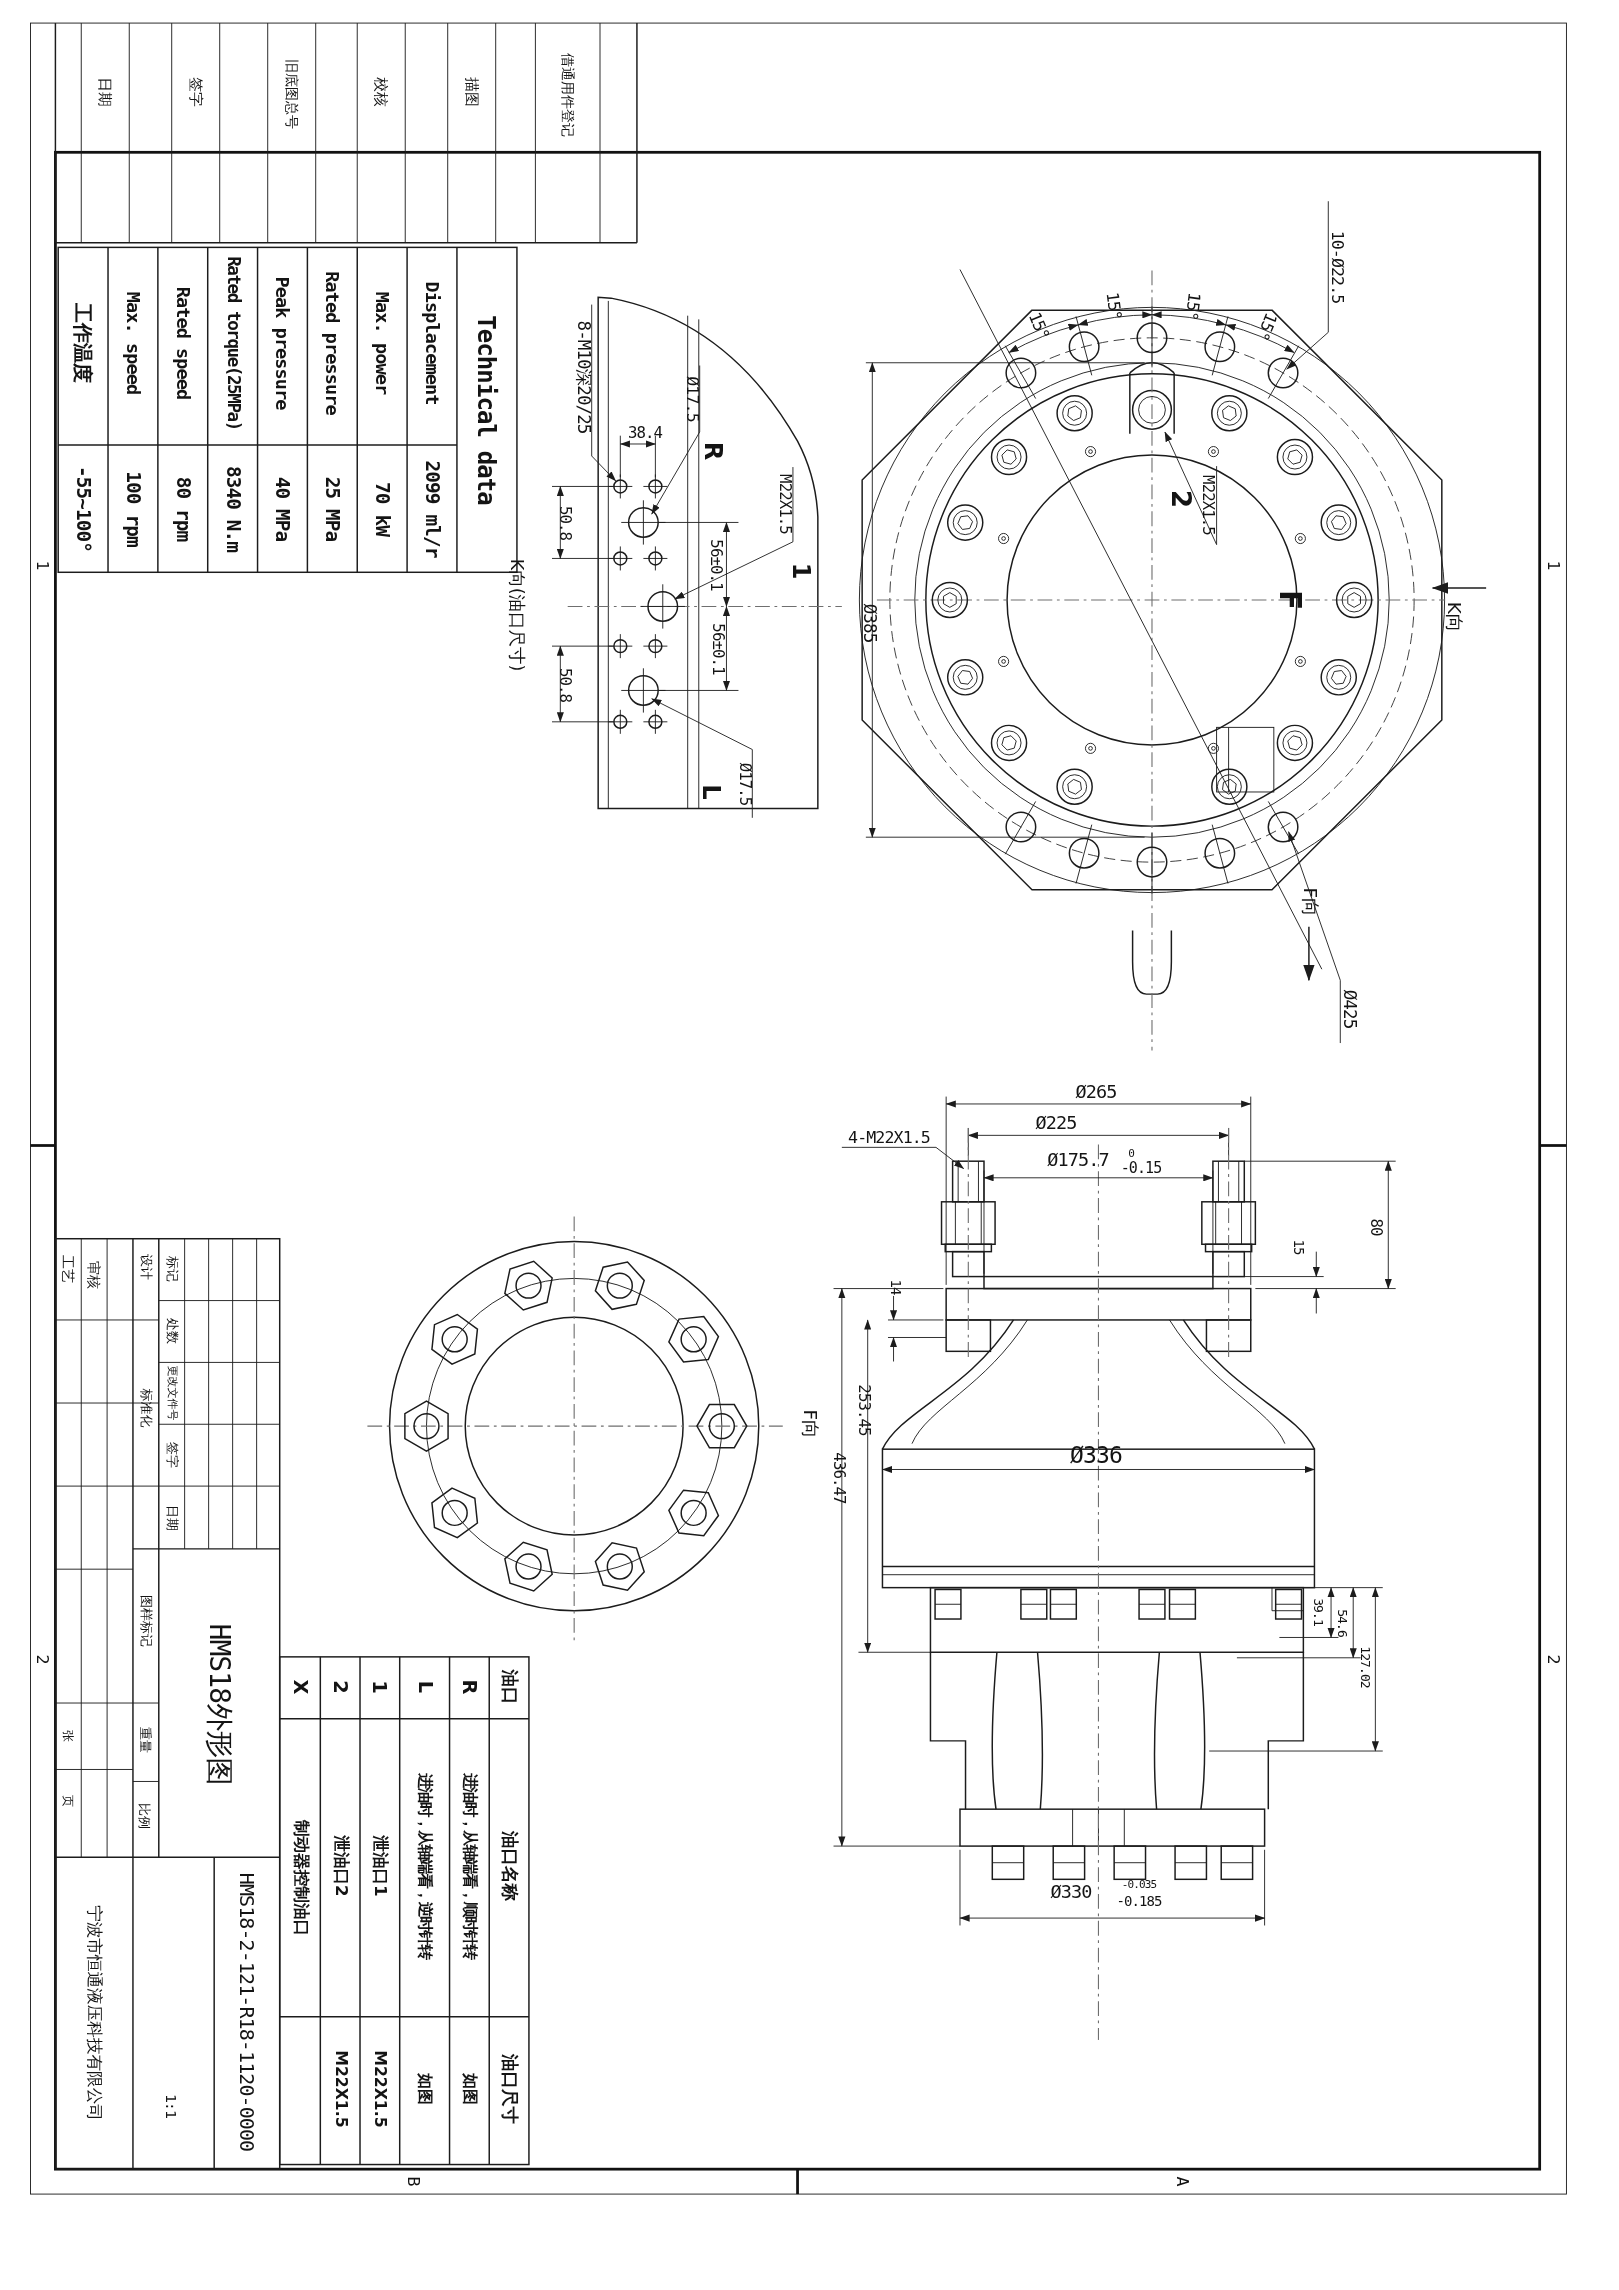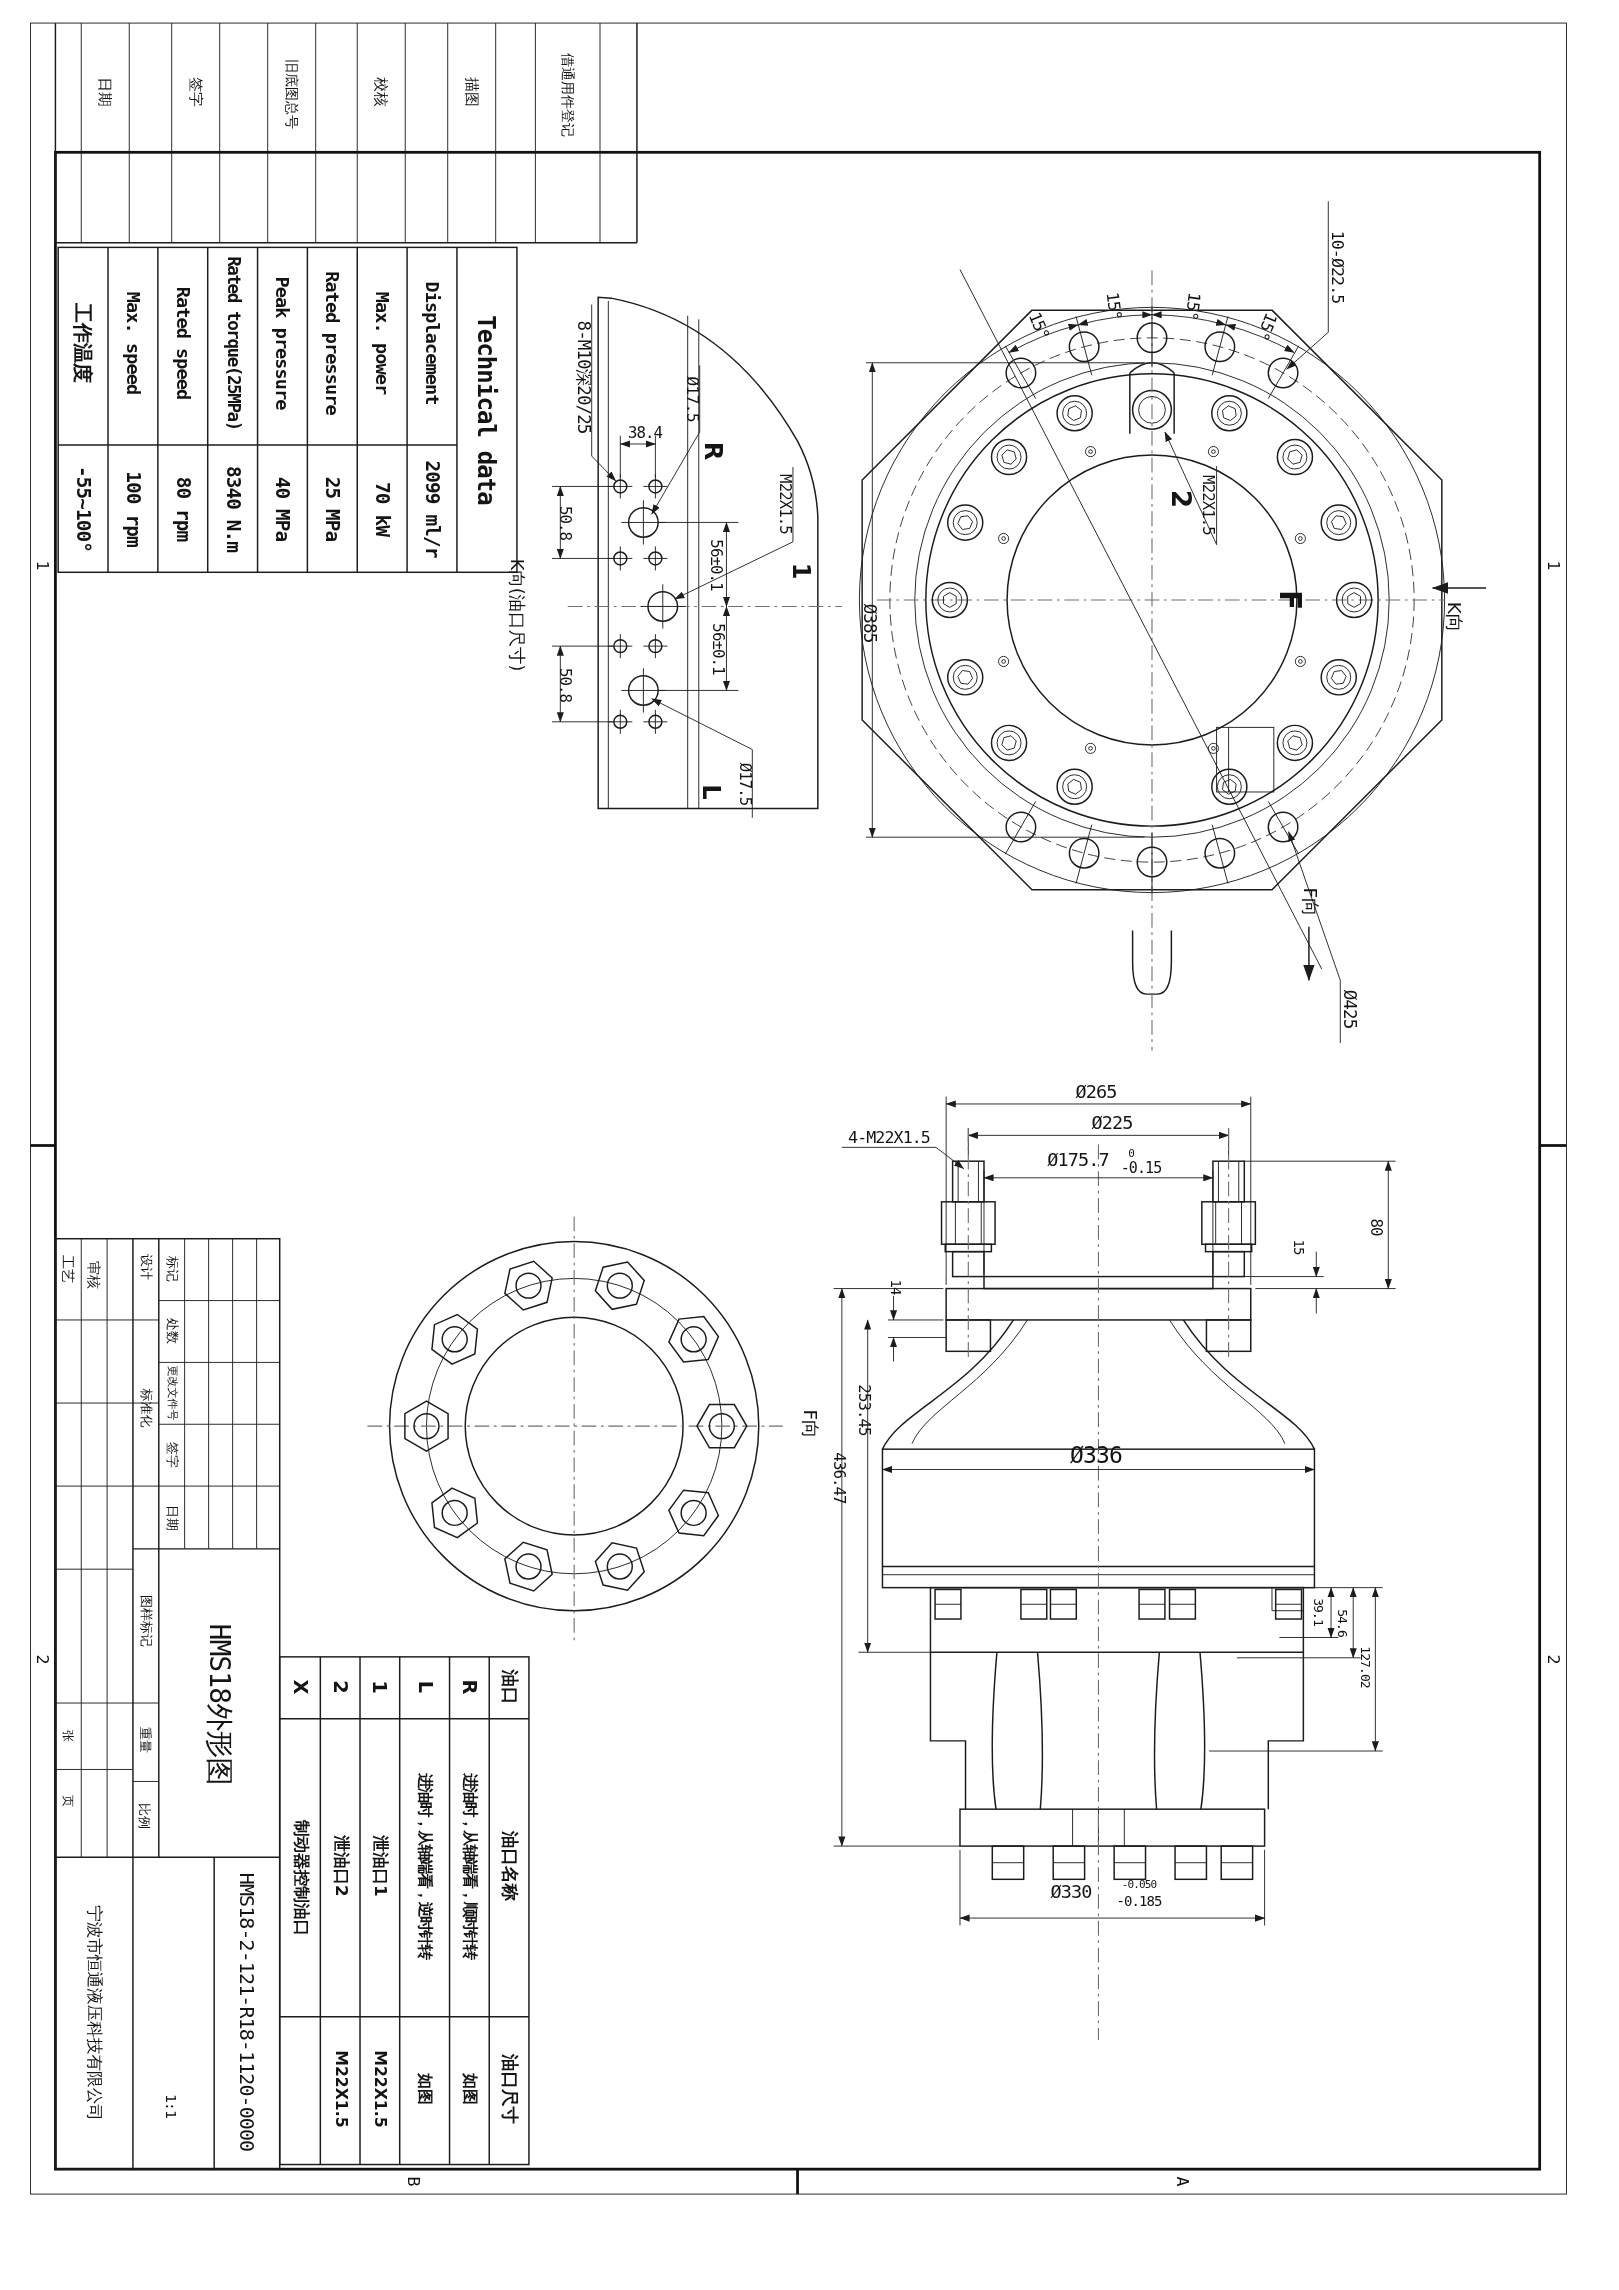--- a/index.html
+++ b/index.html
@@ -482,36 +482,36 @@
 <div class="lb m" style="left:1266px;top:326px;font-size:16.6px;transform:translate(-50%,-50%) rotate(112.5deg)">15°</div>
 <div class="lb r90 m" style="left:1208px;top:505px;font-size:15.7px">M22X1.5</div>
 <div class="lb r90 b" style="left:1181px;top:499px;font-size:26px">2</div>
 <div class="lb r90 m" style="left:869px;top:623px;font-size:17.5px">Ø385</div>
 <div class="lb r90 m" style="left:1349px;top:1009px;font-size:17.5px">Ø425</div>
 <div class="lb r90 b" style="left:1289px;top:600px;font-size:29.5px">F</div>
 <div class="lb r90" style="left:1454px;top:617px;font-size:18.5px">K向</div>
 <div class="lb r90" style="left:1310px;top:902px;font-size:18.5px">F向</div>
 
 <div class="lb m" style="left:1096px;top:1092px;font-size:18.5px">Ø265</div>
-<div class="lb m" style="left:1112px;top:1123px;font-size:18.5px">Ø225</div>
+<div class="lb m" style="left:1056px;top:1123px;font-size:18.5px">Ø225</div>
 <div class="lb m" style="left:1078px;top:1160px;font-size:18.5px">Ø175.7</div>
 <div class="lb m" style="left:1131px;top:1153px;font-size:11px">0</div>
 <div class="lb m" style="left:1141px;top:1168px;font-size:15px">-0.15</div>
 <div class="lb m" style="left:889px;top:1138px;font-size:16.6px">4-M22X1.5</div>
 <div class="lb r90 m" style="left:1376px;top:1227px;font-size:15.7px">80</div>
 <div class="lb r90 m" style="left:1299px;top:1247px;font-size:14px">15</div>
 <div class="lb r90 m" style="left:896px;top:1287px;font-size:14px">14</div>
 <div class="lb r90 m" style="left:864px;top:1410px;font-size:15.7px">253.45</div>
 <div class="lb r90 m" style="left:839px;top:1478px;font-size:15.7px">436.47</div>
 <div class="lb m" style="left:1096px;top:1455px;font-size:23px">Ø336</div>
 <div class="lb r90 m" style="left:1318px;top:1612px;font-size:13px">39.1</div>
 <div class="lb r90 m" style="left:1342px;top:1623px;font-size:13px">54.6</div>
 <div class="lb r90 m" style="left:1365px;top:1667px;font-size:13px">127.02</div>
 <div class="lb m" style="left:1071px;top:1892px;font-size:18.5px">Ø330</div>
-<div class="lb m" style="left:1139px;top:1884px;font-size:11px">-0.050</div>
+<div class="lb m" style="left:1139px;top:1884px;font-size:11px">-0.035</div>
 <div class="lb m" style="left:1139px;top:1901px;font-size:14px">-0.185</div>
 
 <div class="lb r90" style="left:810px;top:1424px;font-size:18.5px">F向</div>
 
 <div class="lb r90 b" style="left:509px;top:1687px;font-size:17.5px">油口</div>
 <div class="lb r90 b" style="left:509px;top:1866px;font-size:17.5px">油口名称</div>
 <div class="lb r90 b" style="left:509px;top:2089px;font-size:17.5px">油口尺寸</div>
 <div class="lb r90 b" style="left:469px;top:1687px;font-size:19.4px">R</div>
 <div class="lb r90 b cond" style="left:470px;top:1866px;font-size:15.7px">进油时，从轴端看，顺时针转</div>
 <div class="lb r90 b" style="left:470px;top:2089px;font-size:15.7px">如图</div>

